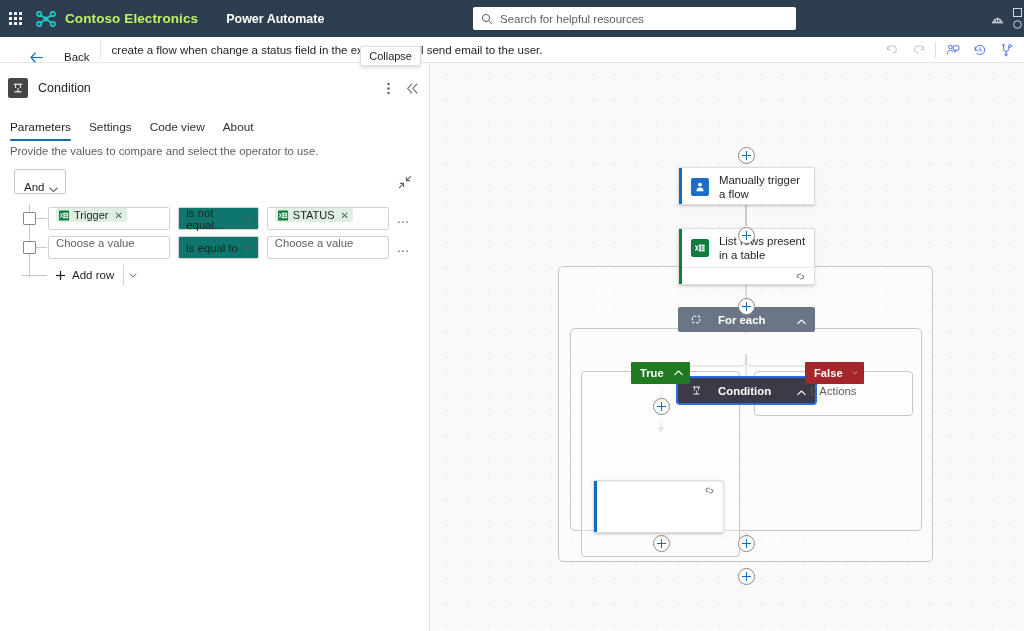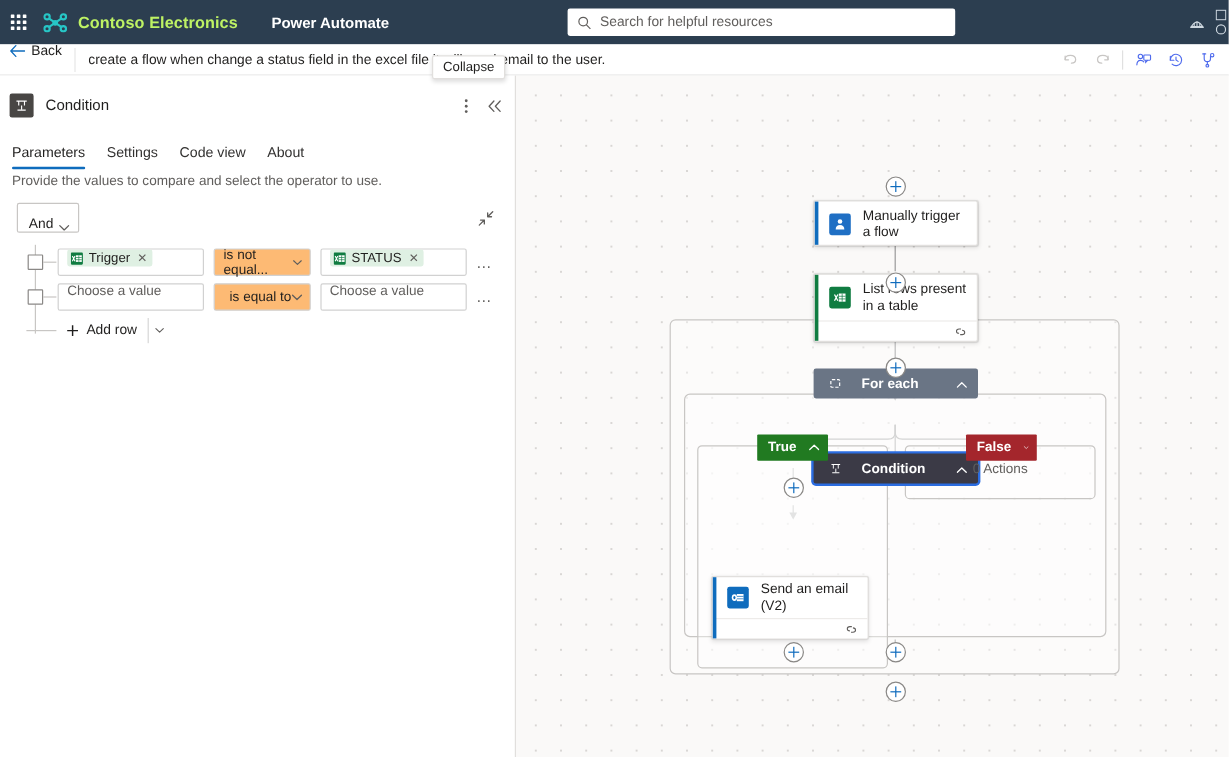--- a/index.html
+++ b/index.html
@@ -40,22 +40,22 @@
                justify-content: center; cursor: pointer; }
   .suite-edge { width: 14px; height: 37px; display: flex; flex-direction: column;
                 align-items: center; justify-content: center; gap: 3px; overflow: hidden; }
 
   
   .cmdbar {
     position: absolute; top: 37px; left: 0; width: 1024px; height: 26px;
     background: #ffffff; border-bottom: 1px solid #e6e6e6; display: flex;
     align-items: center;
   }
-  .back-btn { display: flex; align-items: flex-start; gap: 5px; padding: 0 10px 0 8px;
-              height: 26px; cursor: pointer; }
+  .back-btn { display: flex; align-items: flex-end; gap: 21px; padding: 0 10px 0 8px;
+              height: 26px; cursor: pointer; margin-left: 22px; }
   .back-label { font-size: 11.5px; color: #201f1e; }
   .cmd-sep { width: 1px; height: 20px; background: #e6e6e6; }
   .flow-desc { font-size: 11.5px; color: #201f1e; margin-left: 11px;
                white-space: nowrap; overflow: hidden; }
   .cmd-right { position: absolute; right: 4px; top: 0; height: 26px;
                display: flex; align-items: center; }
   .cmd-ico { width: 27px; height: 26px; display: flex; align-items: center;
              justify-content: center; cursor: pointer; }
   .cmd-div { width: 1px; height: 16px; background: #e0e0e0; margin: 0 3px; }
 
@@ -112,22 +112,22 @@
                background: #c8c6c4; }
   .addrow-stub { position: absolute; left: 0; top: 14px; width: 25px; height: 1px;
                  background: #c8c6c4; }
   .val-box { width: 128px; height: 23px; border: 1px solid #d1d1d1; border-radius: 2px;
              background: #ffffff; display: flex; align-items: flex-start; padding: 0 7px;
              font-size: 11.3px; color: #605e5c; cursor: text; }
   .chip { display: inline-flex; align-items: center; gap: 4px; background: #dff0e3;
           border-radius: 2px; padding: 1px 4px 1px 3px; font-size: 11px; color: #201f1e; }
   .chip-x { font-size: 10px; color: #605e5c; cursor: pointer; margin-left: 2px; }
   .op-box { width: 84px; height: 23px; border: 1px solid #d1d1d1; border-radius: 2px;
-            background: #fdba74; display: flex; align-items: center;
-            justify-content: flex-end; padding: 0 6px 0 7px; font-size: 11.3px;
+            background: #0f766e; display: flex; align-items: center;
+            justify-content: space-between; padding: 0 6px 0 7px; font-size: 11.3px;
             color: #201f1e; margin-left: 8px; cursor: pointer; }
   .val-box2 { margin-left: 8px; }
   .ellipsis { width: 22px; text-align: center; font-size: 13px; color: #605e5c;
               cursor: pointer; margin-left: 4px; letter-spacing: 1px; }
   .addrow { display: inline-flex; align-items: stretch; height: 23px;
             border: 1px solid transparent; }
   .addrow-main { display: flex; align-items: center; gap: 6px; padding: 0 9px 0 6px;
                  font-size: 11.5px; color: #201f1e; cursor: pointer; }
   .addrow-split { width: 19px; border-left: 1px solid #d6d6d6; display: flex;
                   align-items: center; justify-content: center; cursor: pointer; }
@@ -555,34 +555,20 @@
       <span>False</span>
       <svg width="9" height="6" viewBox="0 0 9 6">
         <path d="M0.8 1 L4.5 4.6 L8.2 1" fill="none" stroke="#ffffff" stroke-width="1.1" stroke-linecap="round" stroke-linejoin="round"></path>
       </svg>
     </div>
 
     <div class="zero-actions" style="left:324px; top:322px; width:159px; text-align:center;">0 Actions</div>
 
     <div class="node" style="left:163px; top:417px; width:131px; height:53px;">
       <div class="node-bar" style="background:#0f6cbd;"></div>
-      <div class="node-main" style="min-height:34px;">
-        <div class="node-ico" style="background:#0f6cbd;">
-          <svg width="12" height="12" viewBox="0 0 12 12">
-            <rect x="5" y="3" width="5.6" height="6" fill="#ffffff"></rect>
-            <g stroke="#0f6cbd" stroke-width="0.6">
-              <line x1="5" y1="5" x2="10.6" y2="5"></line>
-                <line x1="5" y1="7" x2="10.6" y2="7"></line>
-            </g>
-            <ellipse cx="3" cy="6" rx="2.2" ry="2.8" fill="#ffffff"></ellipse>
-            <ellipse cx="3" cy="6" rx="0.9" ry="1.4" fill="#0f6cbd"></ellipse>
-          </svg>
-        </div>
-        <div class="node-label">Send an email (V2)</div>
-      </div>
       <div class="node-foot">
         <svg width="11" height="9" viewBox="0 0 12 10">
           <path d="M4.6 6.4 Q2.2 6.4 2.2 4.4 Q2.2 2.4 4.6 2.4 L6.4 2.4" fill="none" stroke="#605e5c" stroke-width="1"></path>
           <path d="M7.4 3.6 Q9.8 3.6 9.8 5.6 Q9.8 7.6 7.4 7.6 L5.6 7.6" fill="none" stroke="#605e5c" stroke-width="1"></path>
         </svg>
       </div>
     </div>
 
     <div class="plus" style="left:308px; top:84px;"></div>
     <div class="plus" style="left:308px; top:164px;"></div>

